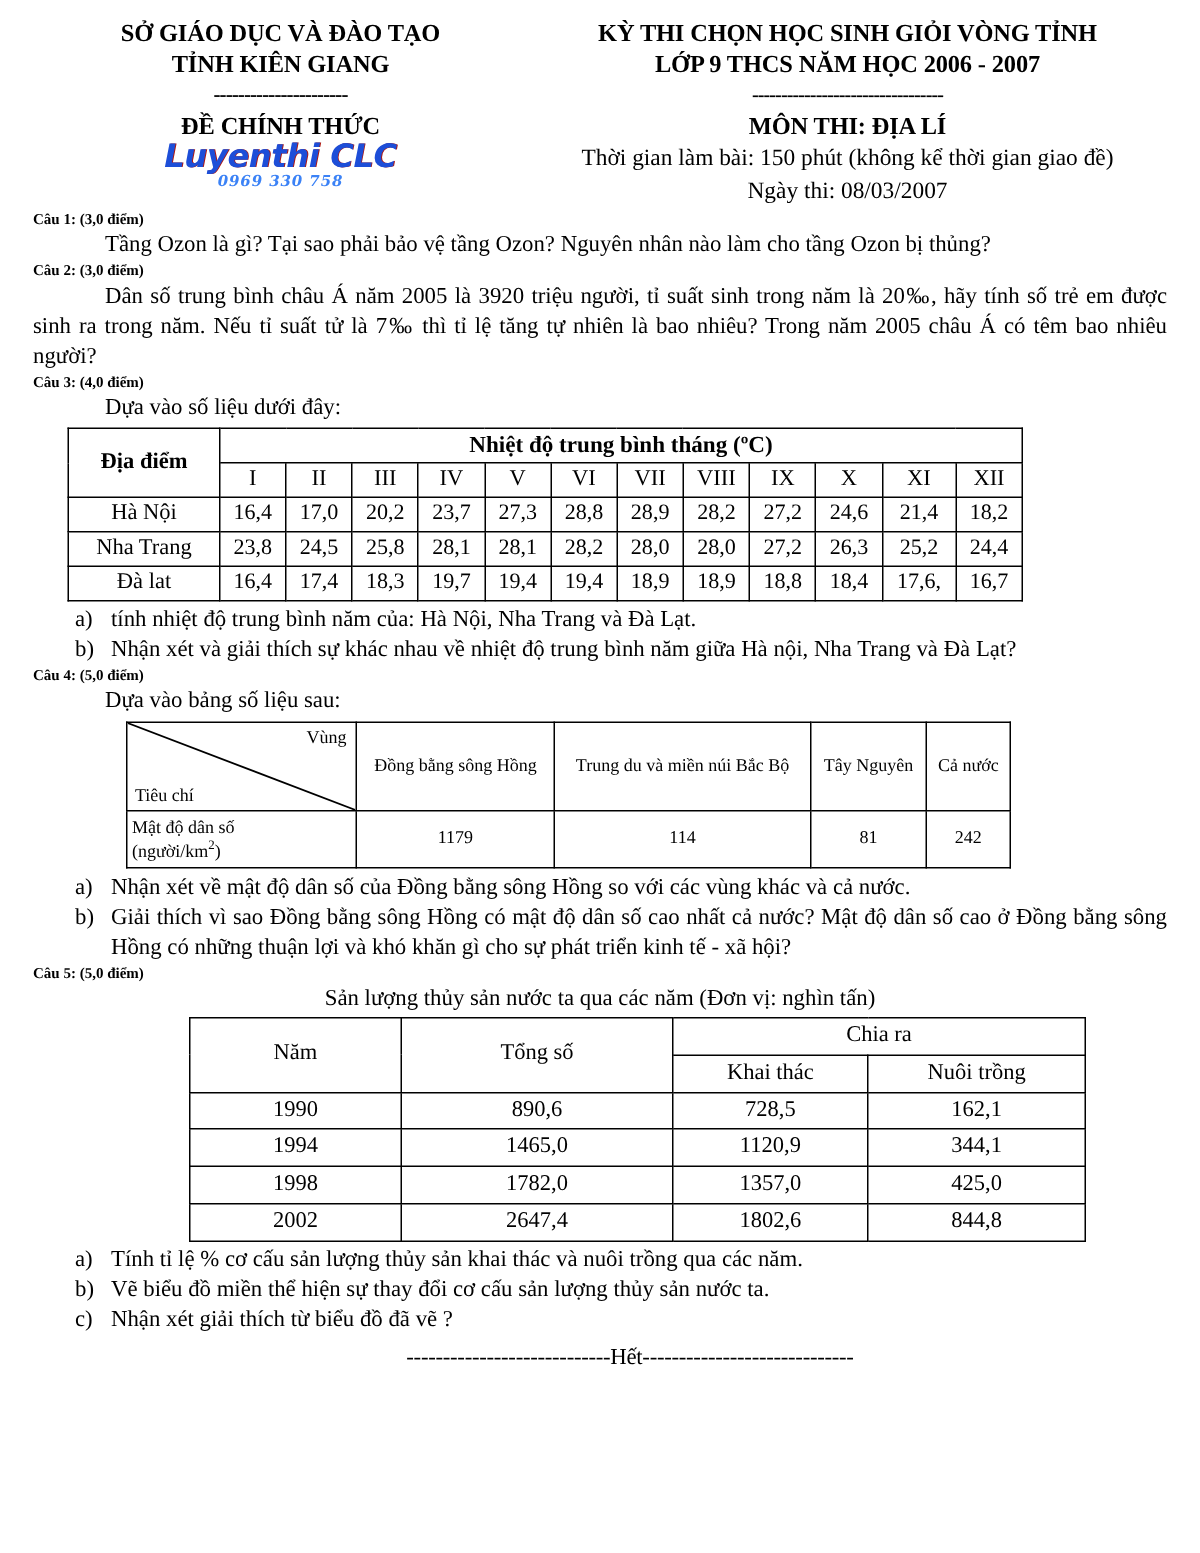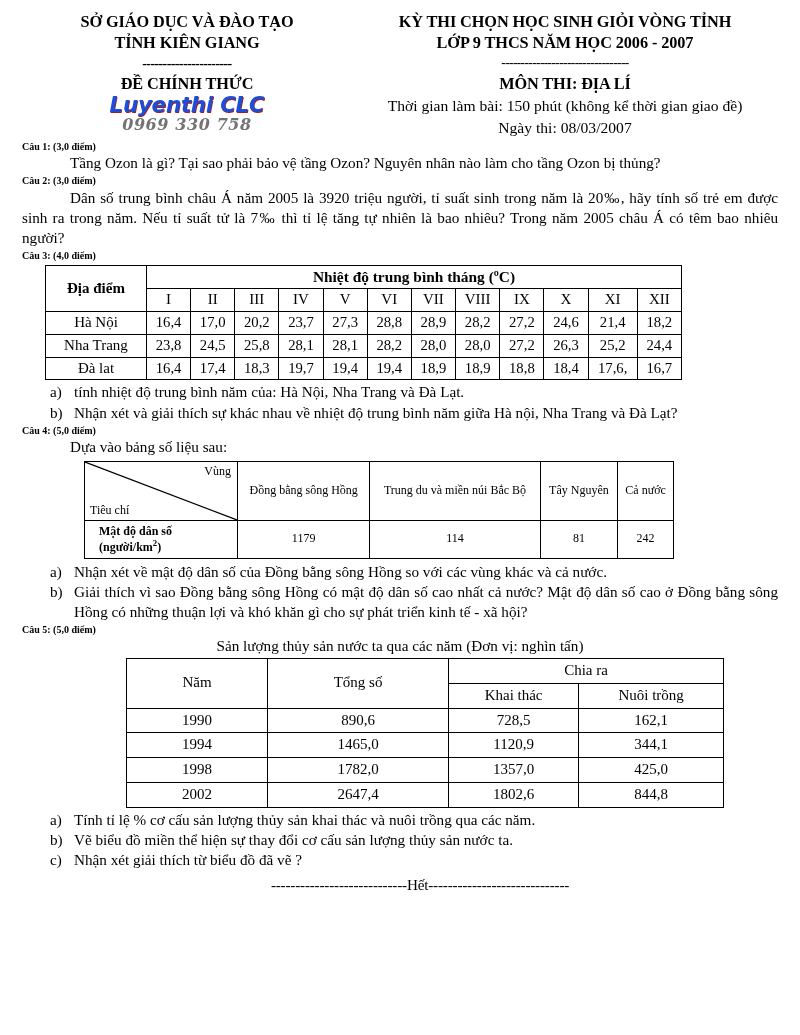--- a/index.html
+++ b/index.html
@@ -71,22 +71,22 @@
     font-style: italic;
     font-size: 21.5px;
     color: #1d4ed8;
     letter-spacing: -0.3px;
     text-shadow: 0.6px 0.6px 0 #b0180f;
   }
   .wm-phone {
     font-family: "DejaVu Serif", serif;
     font-weight: bold;
     font-style: italic;
-    font-size: 16px;
-    color: #737373;
+    font-size: 10px;
+    color: #3b82f6;
     letter-spacing: 0.6px;
     margin-top: 1px;
   }
 
   
   .qhead {
     font-weight: bold;
     font-size: 10px;
     margin-top: 1px;
   }
@@ -188,23 +188,22 @@
   }
   .corner .slash {
     position: absolute;
     left: 0;
     top: 0;
     width: 100%;
     height: 100%;
   }
   .tbl-dens .lbl {
     text-align: left;
-    padding-left: 14px;
+    padding-left: 3px;
     line-height: 1.2;
-    font-weight: bold;
   }
 
   
   .tbl-fish {
     width: 598px;
     margin: 2px 0 2px 104px;
   }
   .tbl-fish td {
     font-size: 15px;
     padding: 2px 4px;
@@ -243,20 +242,21 @@
 
   </div>
 
   <div class="qhead">Câu 1: (3,0 điểm)</div>
   <p class="para">Tầng Ozon là gì? Tại sao phải bảo vệ tầng Ozon? Nguyên nhân nào làm cho tầng Ozon bị thủng?</p>
 
   <div class="qhead">Câu 2: (3,0 điểm)</div>
   <p class="para">Dân số trung bình châu Á năm 2005 là 3920 triệu người, tỉ suất sinh trong năm là 20‰, hãy tính số trẻ em được sinh ra trong năm. Nếu tỉ suất tử là 7‰ thì tỉ lệ tăng tự nhiên là bao nhiêu? Trong năm 2005 châu Á có têm bao nhiêu người?</p>
 
   <div class="qhead">Câu 3: (4,0 điểm)</div>
+  <p class="para">Dựa vào số liệu dưới đây:</p>
 
   <table class="tbl-temp">
     <tbody>
       <tr>
         <th class="place" rowspan="2">Địa điểm</th>
         <th class="grp" colspan="12">Nhiệt độ trung bình tháng (ºC)</th>
       </tr>
       <tr>
         <td class="month">I</td>
         <td class="month">II</td>

